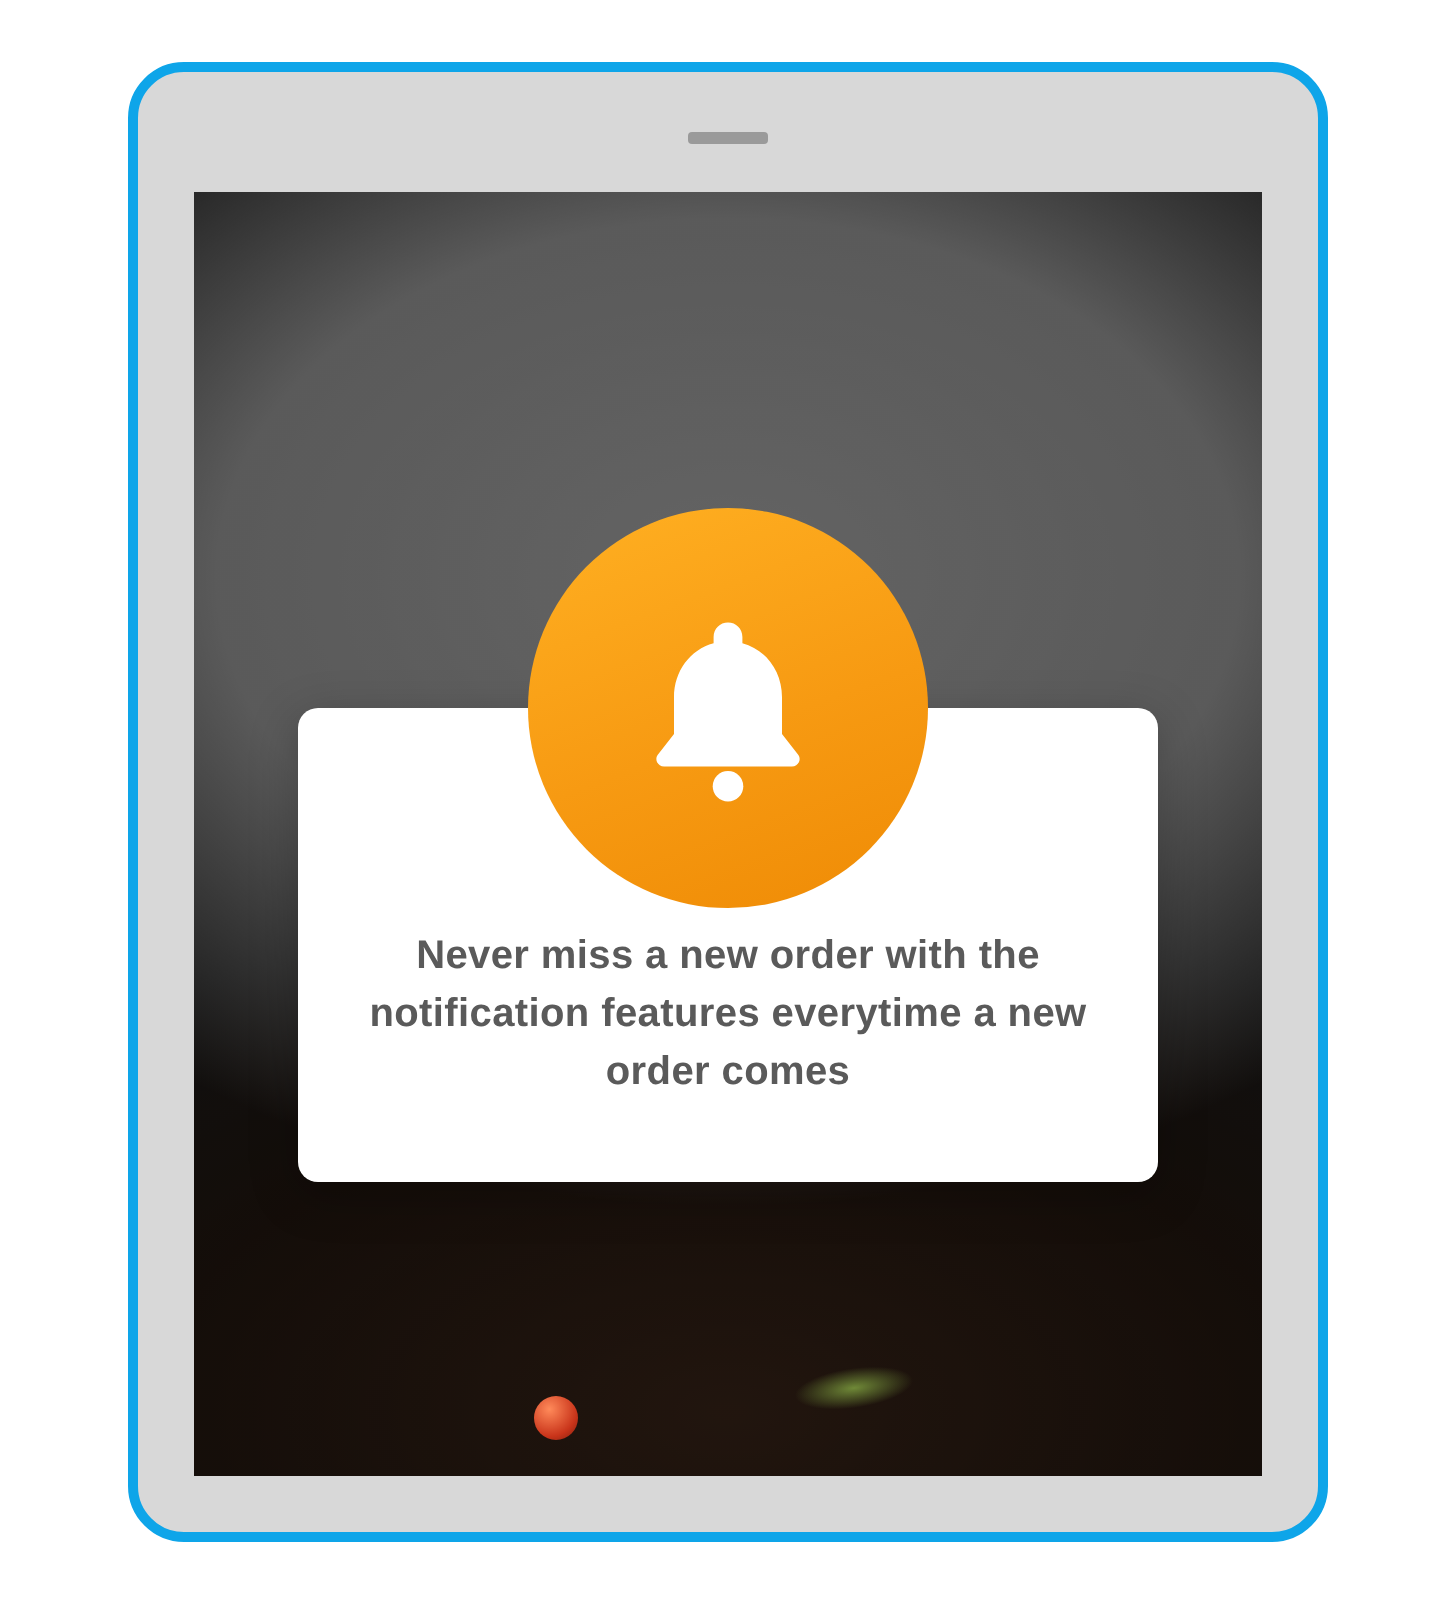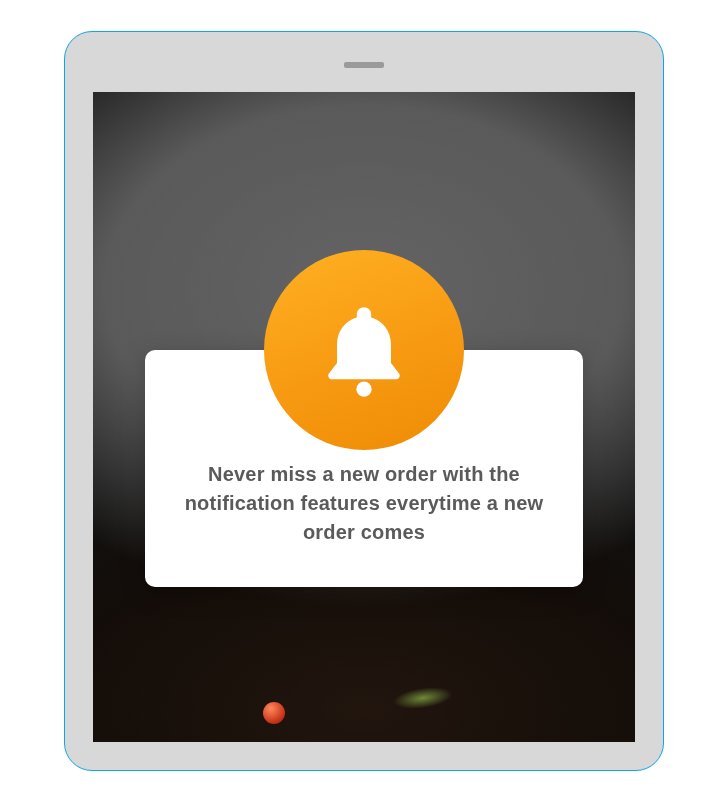--- a/index.html
+++ b/index.html
@@ -13,21 +13,21 @@
       background: #ffffff;
       font-family: -apple-system, BlinkMacSystemFont, "Segoe UI", Arial, sans-serif;
       display: flex;
       align-items: center;
       justify-content: center;
     }
     .tablet-frame {
       width: 600px;
       height: 740px;
       background: #d8d8d8;
-      border: 1px solid #0ea5e9;
+      border: 5px solid #0ea5e9;
       border-radius: 28px;
       position: relative;
       padding: 20px 28px 28px 28px;
       display: flex;
       flex-direction: column;
       align-items: center;
     }
     .speaker {
       width: 40px;
       height: 6px;

